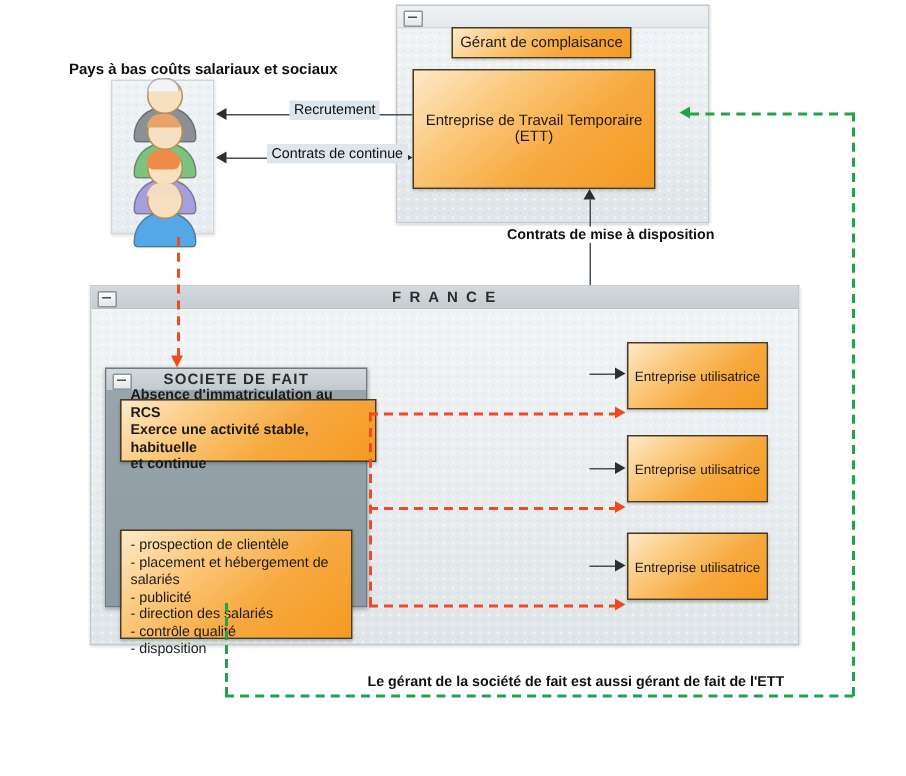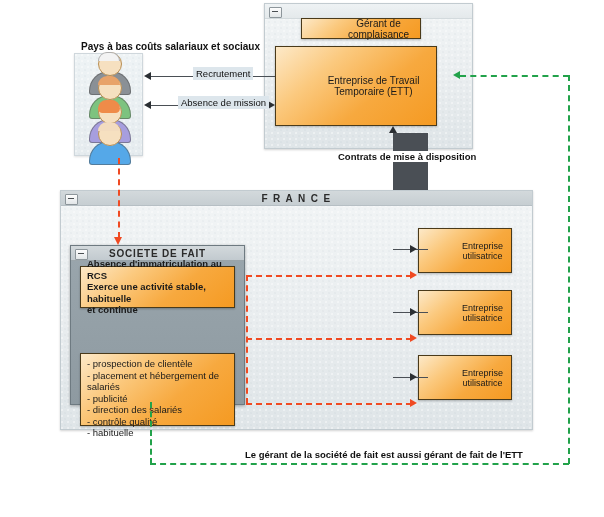--- a/index.html
+++ b/index.html
@@ -1,21 +1,21 @@
 <!DOCTYPE html>
 <html><head>
 <meta charset="utf-8">
 <style>
   html,body{margin:0;padding:0;background:#ffffff;}
   body{
     width:604px;height:517px;position:relative;overflow:hidden;
     font-family:"Liberation Sans", sans-serif;
     font-size:11px;color:#000;
   }
-  .abs{position:absolute;box-sizing:border-box;padding-left:35px;}
+  .abs{position:absolute;box-sizing:border-box;}
 
   
   .panel{
     background:linear-gradient(180deg,#f2f5f6 0%,#e9edef 55%,#dfe5e8 100%);
     border:1px solid #c2cbd0;
     box-shadow:0 1px 2px rgba(0,0,0,.18);
   }
   .panel-head{
     position:absolute;left:0;top:0;right:0;height:14px;
     background:linear-gradient(180deg,#d3d9dc 0%,#c6ced2 100%);
@@ -150,21 +150,21 @@
 
 <div class="abs obox" style="left:275px;top:46px;width:162px;height:80px;font-size:10px;">Entreprise de Travail Temporaire (ETT)</div>
 
 <div class="abs ln lnh" style="left:150px;top:76px;width:125px;"></div>
 <div class="arrowL" style="left:144px;top:72px;"></div>
 <div class="elabel" style="left:193px;top:67px;">Recrutement</div>
 
 <div class="abs ln lnh" style="left:150px;top:105px;width:118px;"></div>
 <div class="arrowL" style="left:144px;top:101px;"></div>
 <div class="arrowR" style="left:268px;top:101px;"></div>
-<div class="elabel" style="left:178px;top:96px;">Absence de mission</div>
+<div class="elabel" style="left:178px;top:96px;">Contrats de continue</div>
 
 <div class="abs ln lnv" style="left:393px;top:133px;height:131px;"></div>
 <div class="arrowU" style="left:389px;top:126px;"></div>
 <div class="plainlabel" style="left:336px;top:151px;">Contrats de mise à disposition</div>
 
 <div class="abs panel" style="left:60px;top:190px;width:473px;height:240px;">
   <div class="tex"></div>
   <div class="panel-head">
     <div class="minus-btn"></div>
     <div class="panel-title">F R A N C E</div>
@@ -173,33 +173,33 @@
 
 <div class="abs" style="left:70px;top:245px;width:175px;height:160px;
      background:linear-gradient(180deg,#9aa6ad 0%,#8e9aa1 100%);
      border:1px solid #6e7a81;box-shadow:0 1px 3px rgba(0,0,0,.3);">
   <div class="panel-head" style="height:14px;background:linear-gradient(180deg,#d3d9dc,#c2cacf);border-bottom:1px solid #9aa4a9;">
     <div class="minus-btn"></div>
     <div class="panel-title" style="letter-spacing:.8px;">SOCIETE DE FAIT</div>
   </div>
 </div>
 
-<div class="abs obox obox-left" style="left:80px;top:266px;width:155px;height:42px;
+<div class="abs obox obox-left" style="left:80px;top:266px;width:171px;height:42px;
      font-size:9.5px;font-weight:bold;padding:4px 6px;line-height:11.5px;white-space:pre-line;">Absence d'immatriculation au RCS
 Exerce une activité stable, habituelle
 et continue</div>
 
 <div class="abs obox obox-left" style="left:80px;top:320px;width:155px;height:73px;
      font-size:9.5px;padding:4px 6px;line-height:11.5px;display:block;margin-top:33px;">
   <div>- prospection de clientèle</div>
   <div>- placement et hébergement de salariés</div>
   <div>- publicité</div>
   <div>- direction des salariés</div>
   <div>- contrôle qualité</div>
-  <div>- habituelle</div>
+  <div>- disposition</div>
 </div>
 
 <div class="abs obox" style="left:418px;top:228px;width:94px;height:45px;font-size:9px;">Entreprise utilisatrice</div>
 <div class="abs obox" style="left:418px;top:290px;width:94px;height:45px;font-size:9px;">Entreprise utilisatrice</div>
 <div class="abs obox" style="left:418px;top:355px;width:94px;height:45px;font-size:9px;">Entreprise utilisatrice</div>
 
 <div class="abs ln lnh" style="left:393px;top:249px;width:18px;"></div>
 <div class="arrowR" style="left:410px;top:245px;"></div>
 <div class="abs ln lnh" style="left:393px;top:312px;width:18px;"></div>
 <div class="arrowR" style="left:410px;top:308px;"></div>

